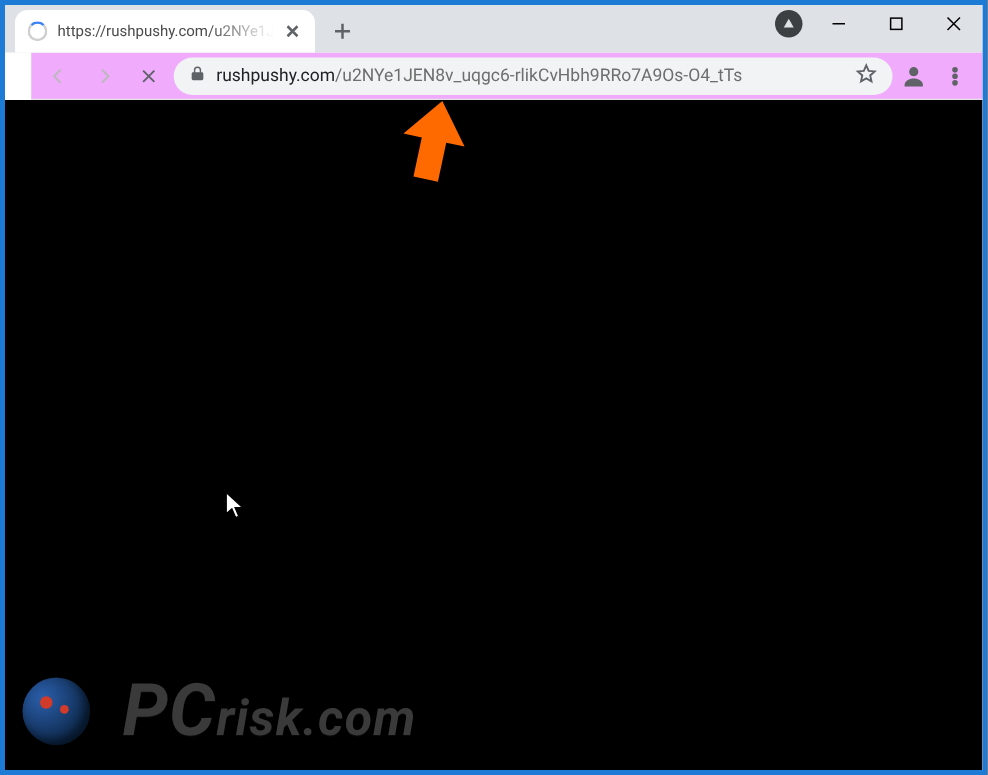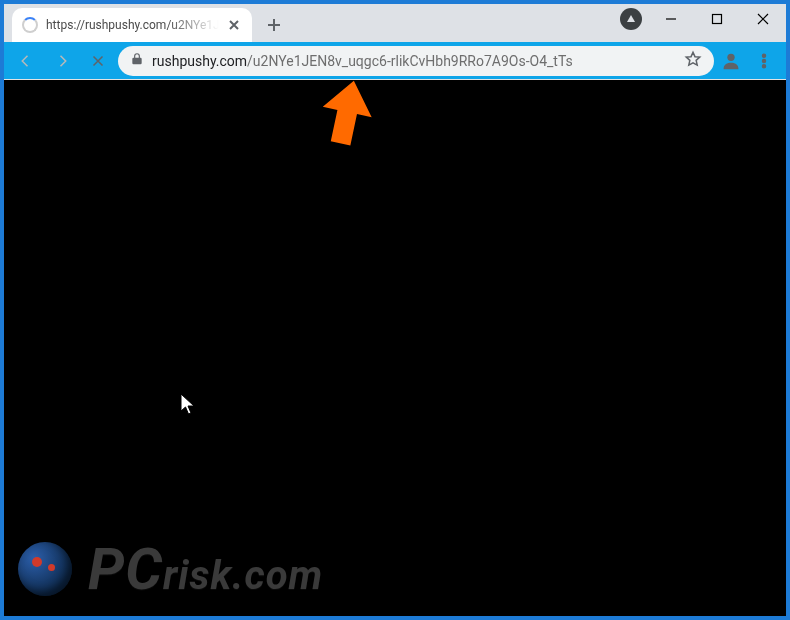--- a/index.html
+++ b/index.html
@@ -78,24 +78,25 @@
   }
   .ext-chip{
     width:22px;height:22px;border-radius:50%;
     background:#3c4043;display:flex;align-items:center;justify-content:center;
     margin-right:6px;
   }
   .ext-chip svg{width:10px;height:10px;fill:#dee1e6;}
   .win-btn svg{width:12px;height:12px;stroke:#000;stroke-width:1.2;fill:none;}
   
   .toolbar{
-    height:38px;background:#0ea5e9;
+    height:38px;background:#f0abfc;
     display:flex;align-items:center;
     padding:0 6px;gap:4px;
     border-bottom:1px solid #e3e3e3;
+    margin-left:21px;
   }
   .icon-btn{
     width:32px;height:32px;border-radius:50%;
     display:flex;align-items:center;justify-content:center;
   }
   .icon-btn svg{width:18px;height:18px;stroke:#5f6368;stroke-width:2;fill:none;}
   .icon-btn.disabled svg{stroke:#b9b9b9;}
   .omnibox{
     flex:1 1 auto;height:30px;
     background:#f1f3f4;border-radius:15px;
@@ -128,21 +129,21 @@
   .annot-arrow svg{width:100%;height:100%;}
   
   .cursor{
     position:absolute;left:176px;top:313px;
     width:18px;height:24px;pointer-events:none;
   }
   .cursor svg{width:100%;height:100%;}
   
   .watermark{
     position:absolute;left:14px;bottom:18px;
-    display:flex;align-items:center;gap:6px;
+    display:flex;align-items:center;gap:16px;
     color:#353535;
     user-select:none;pointer-events:none;
   }
   .wm-badge{
     width:54px;height:54px;border-radius:50%;
     background:radial-gradient(circle at 30% 30%, #2b5eaa 0%, #0e2a4d 70%);
     position:relative;margin-right:10px;flex:0 0 54px;
     box-shadow:inset -4px -4px 8px rgba(0,0,0,.5);
   }
   .wm-badge::before,.wm-badge::after{

